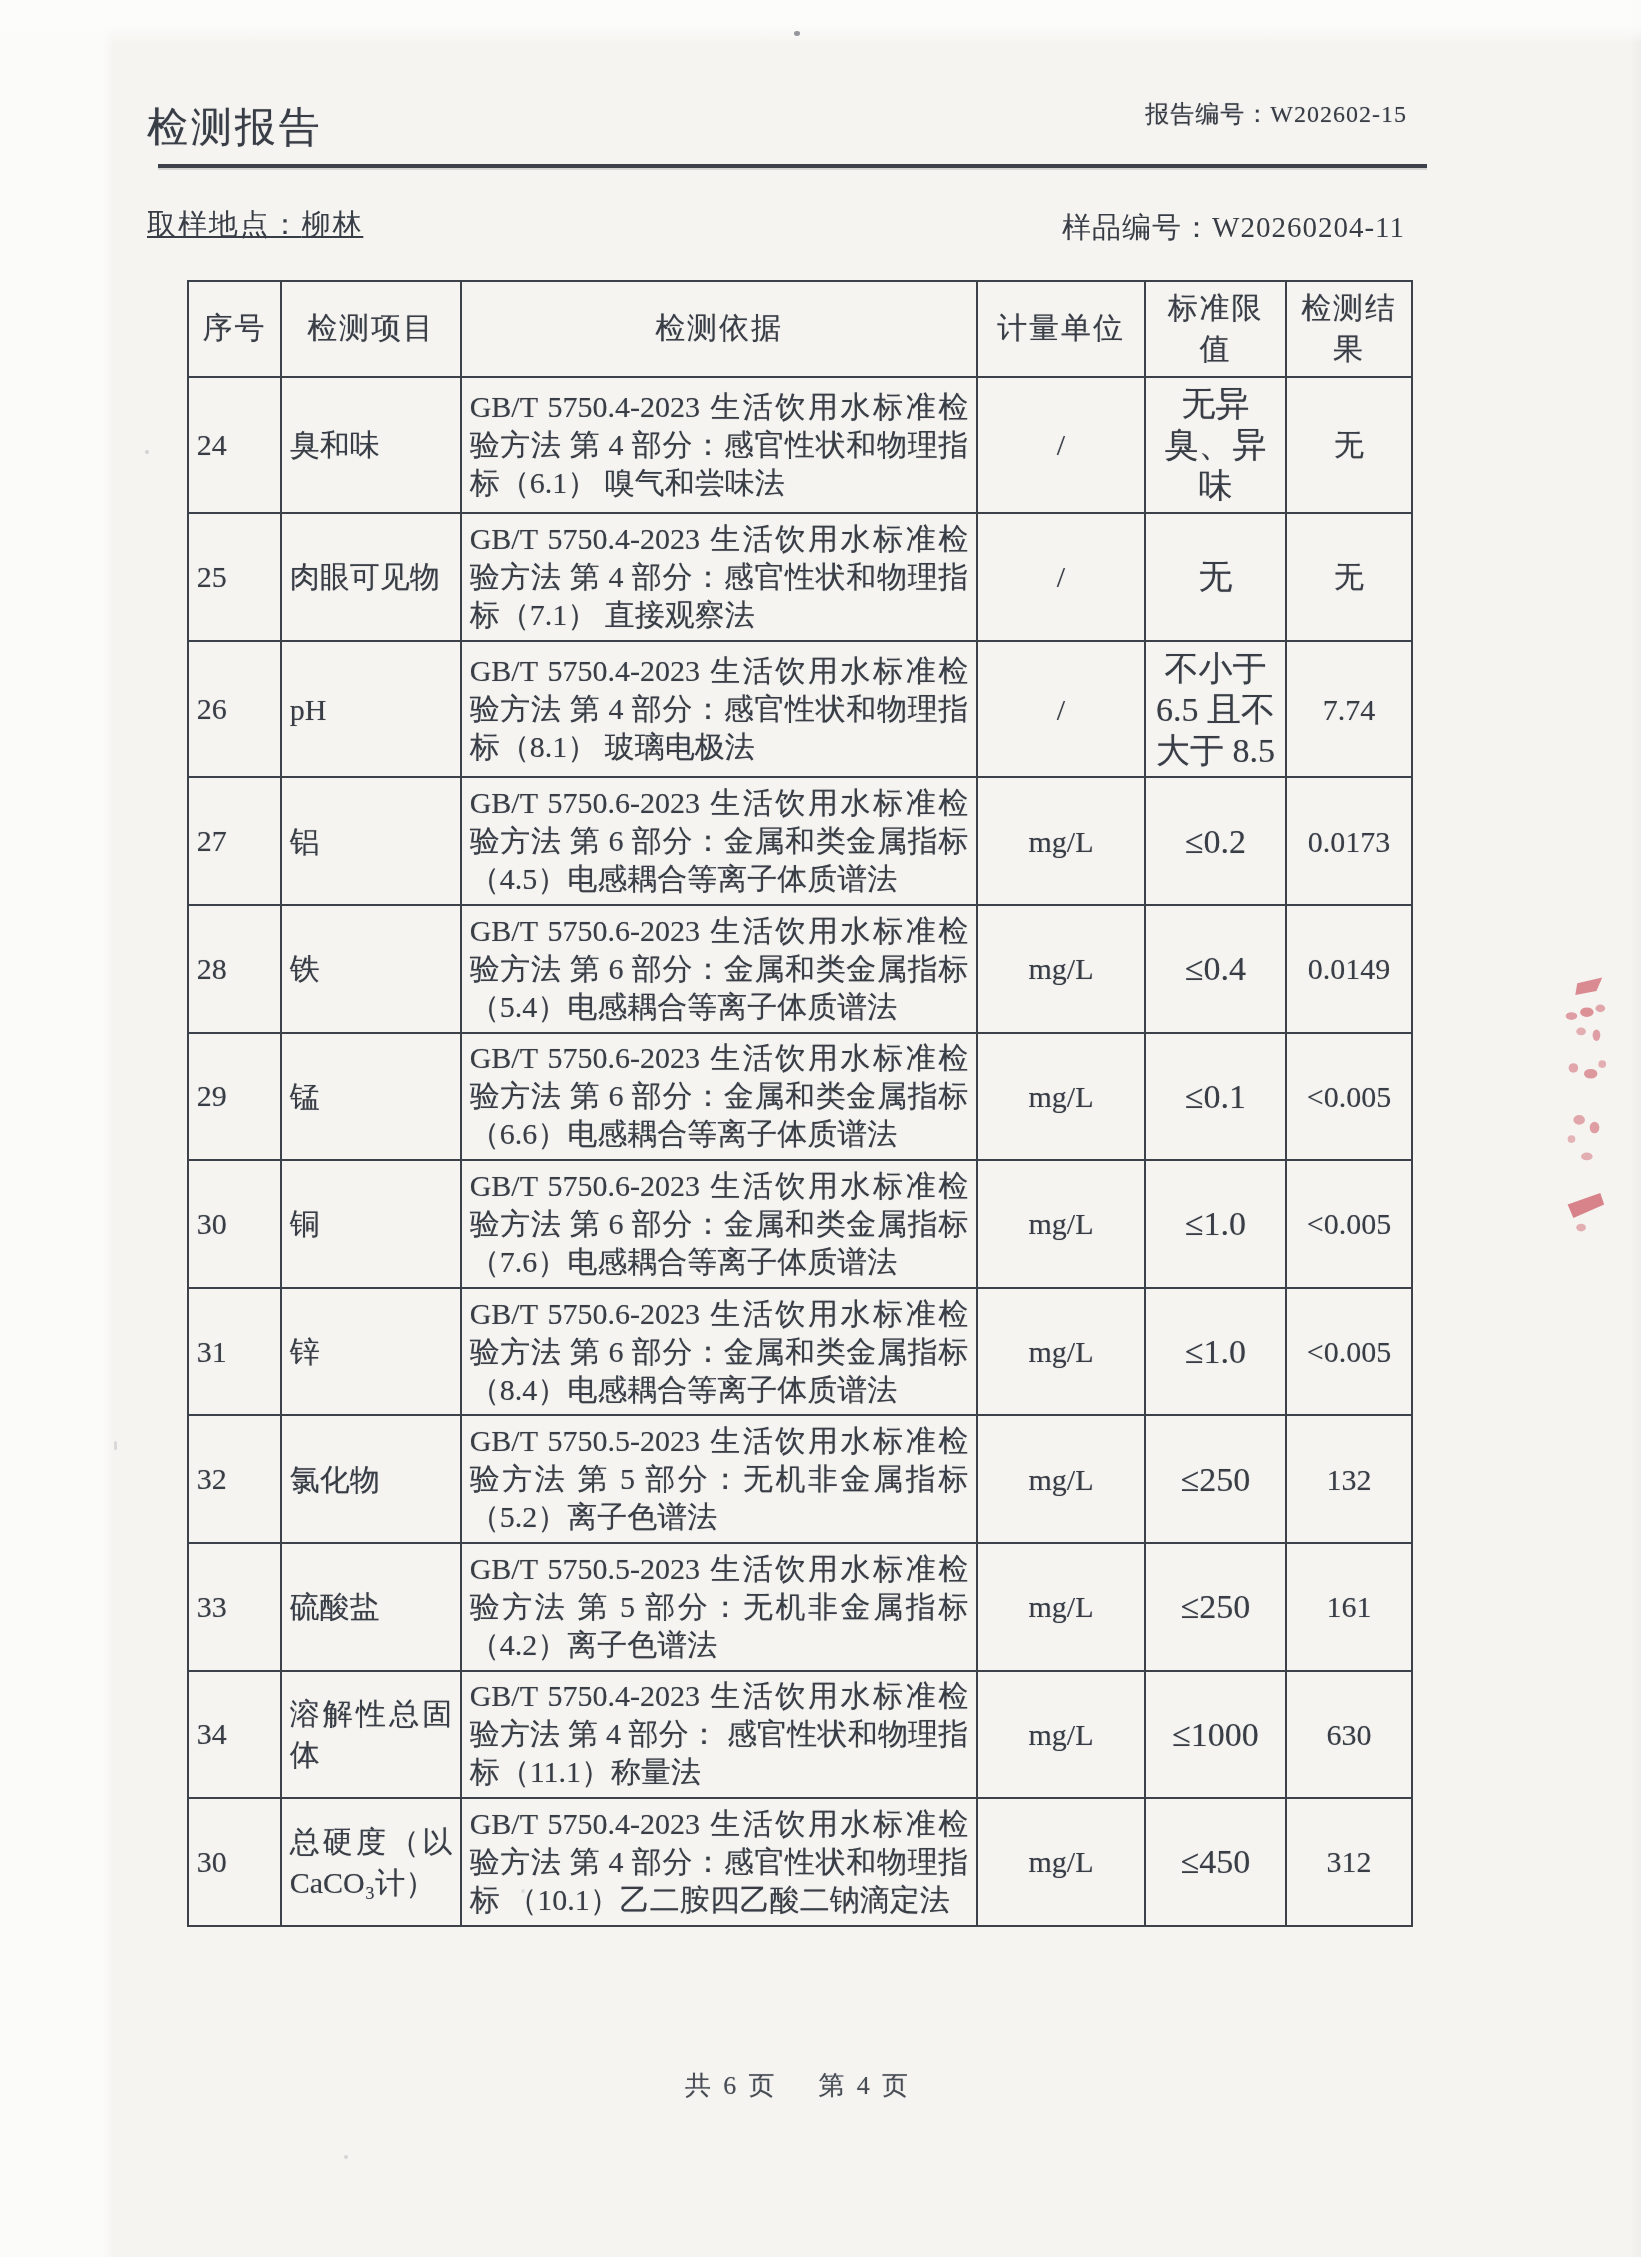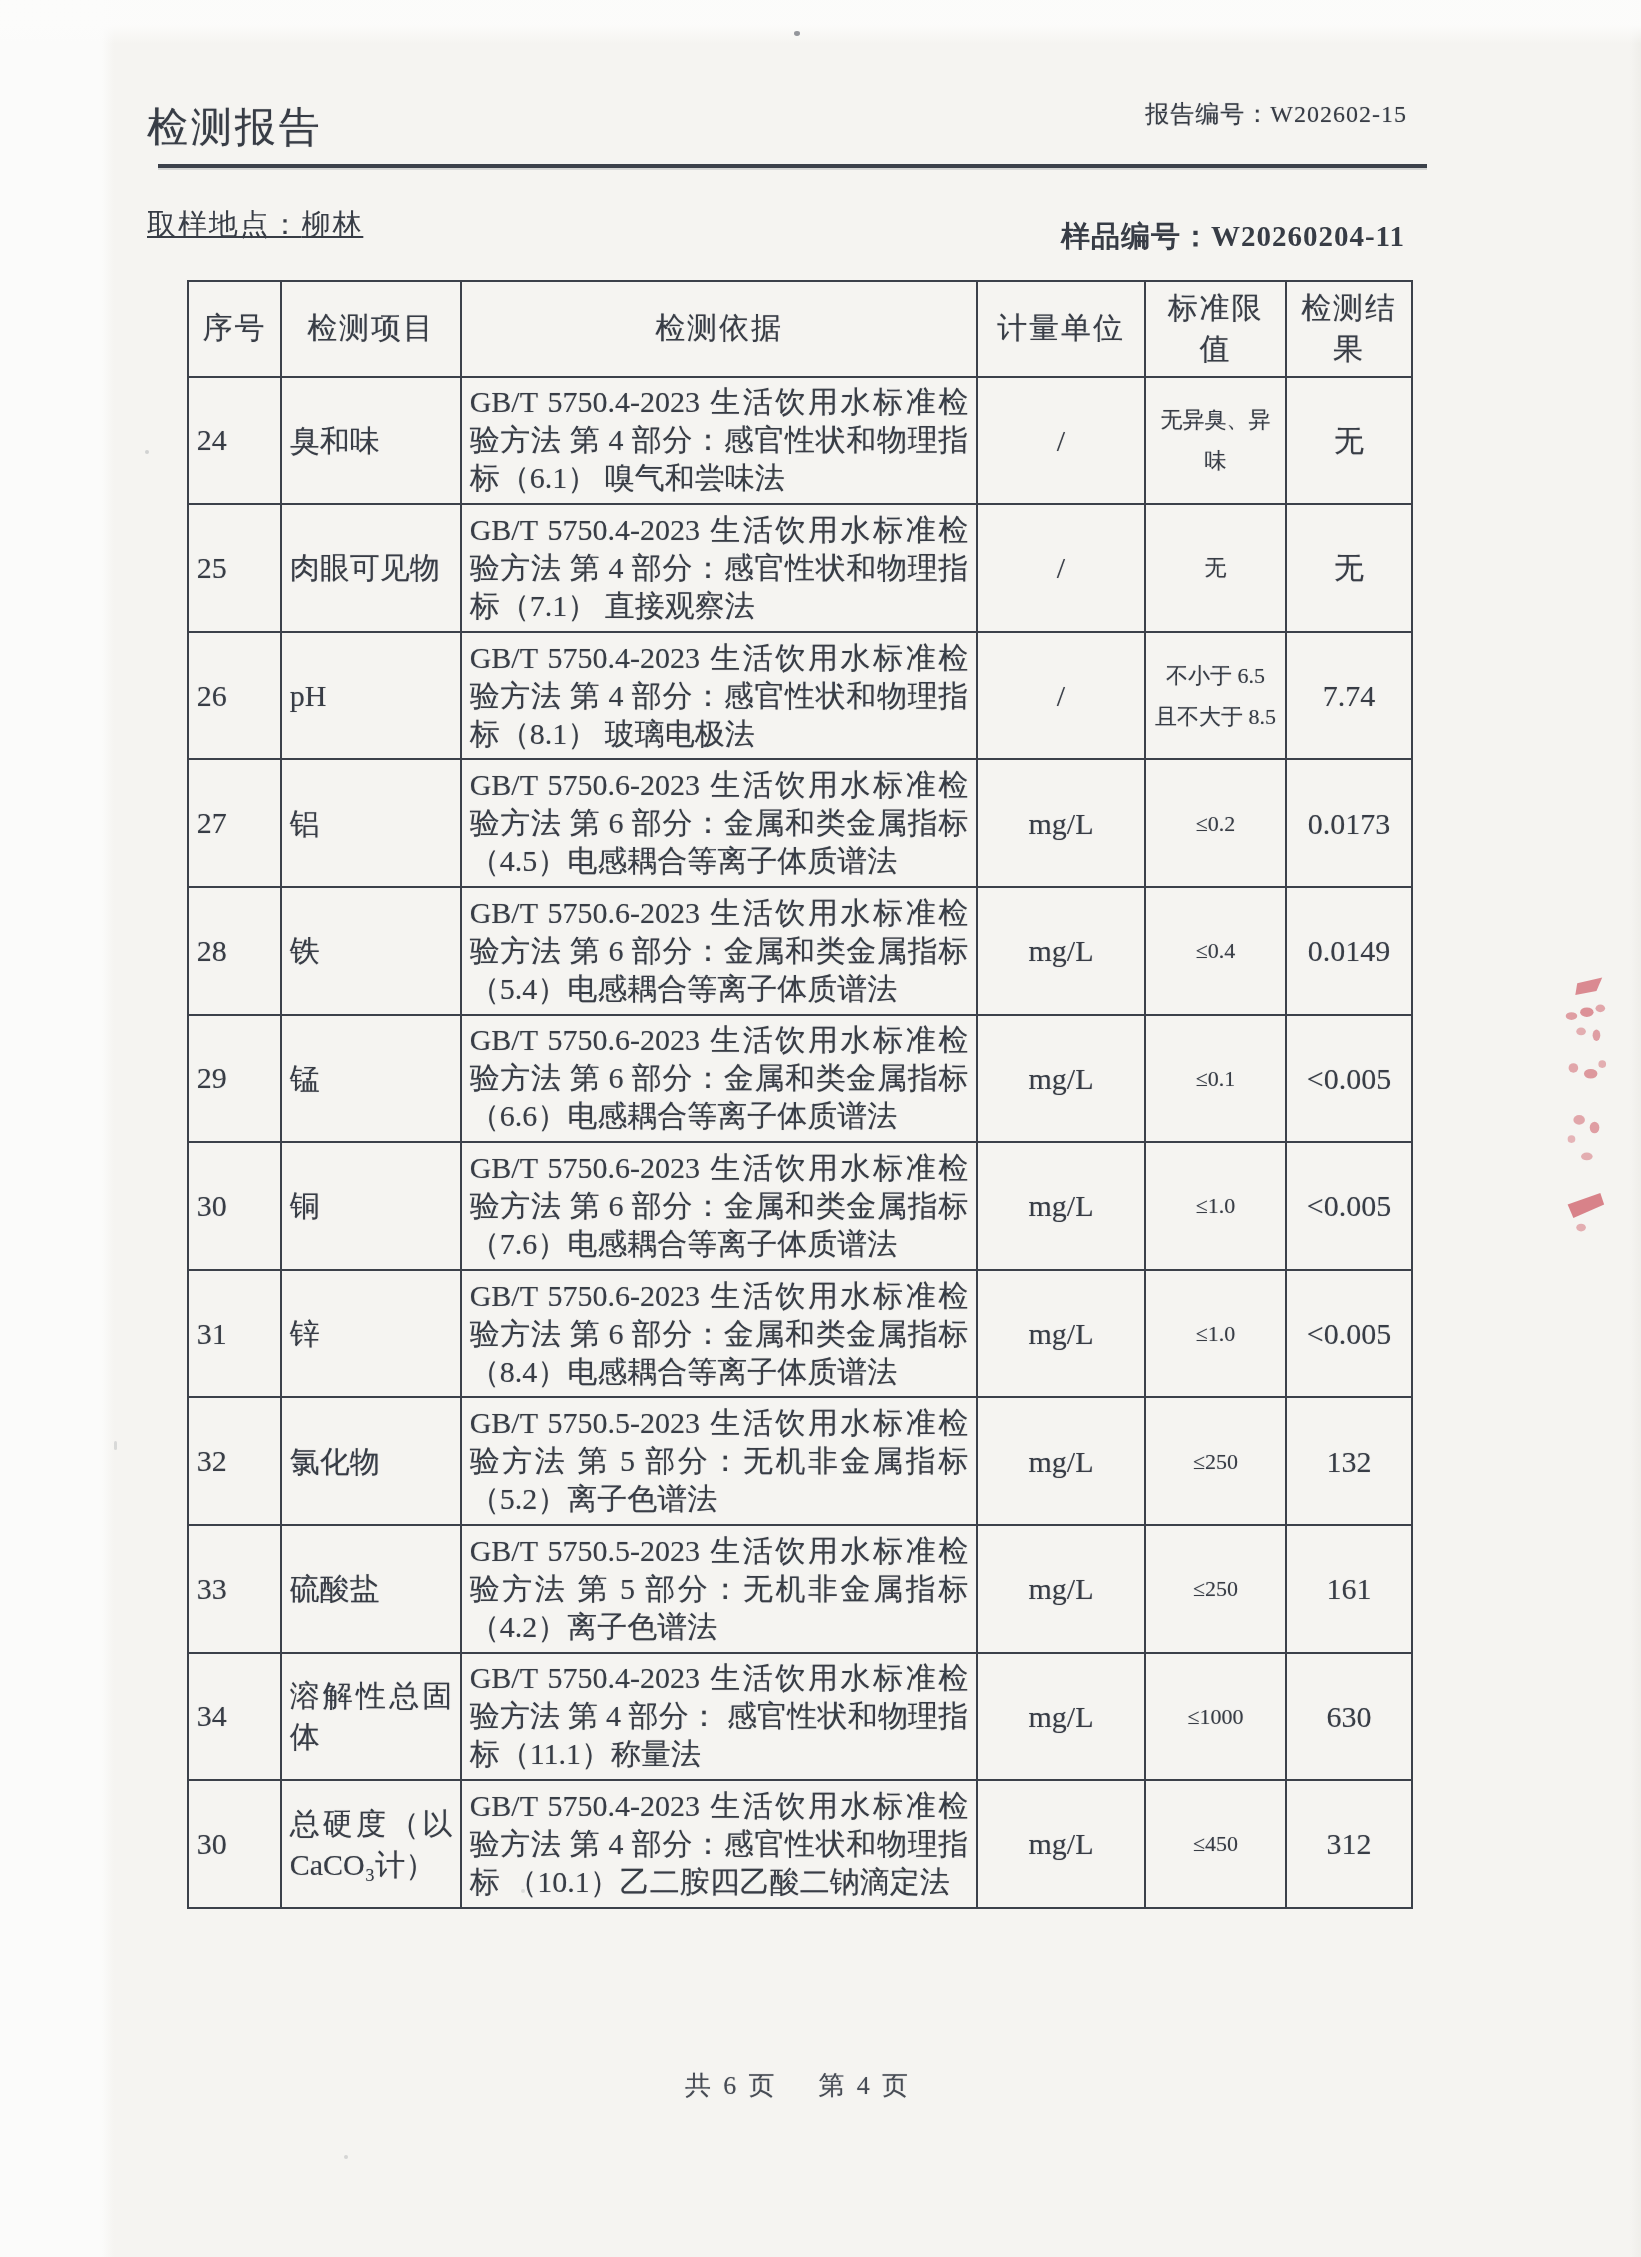--- a/index.html
+++ b/index.html
@@ -24,21 +24,21 @@
     font-size:24px;letter-spacing:1px;
     text-shadow:0 0 1px rgba(56,61,70,.45);
   }
   .header-rule{
     position:absolute;left:158px;top:164px;width:1269px;height:3.9px;
     background:var(--border,#3c414a);
     box-shadow:0 1.9px 0 rgba(60,65,74,.18);
   }
   .sample-row{position:absolute;left:0;top:205px;width:100%;font-size:29px;}
   .sampling-location{position:absolute;left:147px;top:0;letter-spacing:1.9px;text-decoration:underline;}
-  .sample-number{position:absolute;right:236px;top:12px;letter-spacing:1px;font-weight:bold;}
+  .sample-number{position:absolute;right:236px;top:3px;letter-spacing:1px;}
   .results-table{
     position:absolute;left:187px;top:280px;width:1222px;
     border-collapse:collapse;table-layout:fixed;
     font-size:30px;
     text-shadow:0 0 1px rgba(56,61,70,.4);
   }
   .results-table th,.results-table td{
     border:2.4px solid var(--border,#3c414a);
     vertical-align:middle;
     font-weight:normal;
@@ -50,21 +50,21 @@
   .col-no{width:93px;}
   .col-item{width:180px;}
   .col-basis{width:516px;}
   .col-unit{width:168px;}
   .col-limit{width:141px;}
   .col-result{width:126px;}
   .c-no{}
   .c-item{text-align:justify;text-justify:inter-character;line-height:41px;padding-left:11.6px;padding-right:11.6px;word-break:break-all;}
   .c-basis{text-align:justify;text-justify:inter-character;line-height:38px;padding-left:12.6px;padding-right:12.6px;word-break:break-all;}
   .c-unit,.c-limit,.c-result{text-align:center;line-height:41px;}
-  .c-limit{font-size:22px;padding-left:3.9px;padding-right:3.9px;}
+  .c-limit{font-size:34px;padding-left:3.9px;padding-right:3.9px;}
   .page-footer{
     position:absolute;left:187px;top:2068px;width:1222px;
     text-align:center;font-size:26px;letter-spacing:2.9px;
     color:#464b54;text-shadow:0 0 1px rgba(56,61,70,.4);
   }
   .page-footer .footer-page{margin-left:41px;}
   .stamp{position:absolute;left:1558px;top:975px;width:50px;height:259px;opacity:.8;}
   .speck{position:absolute;width:3.9px;height:3.9px;border-radius:50%;background:rgba(90,95,104,.45);}
   .speck.s1{left:794px;top:31px;width:5.8px;height:4.8px;background:rgba(80,85,95,.6);}
   .speck.s2{left:145px;top:450px;opacity:.5;}

